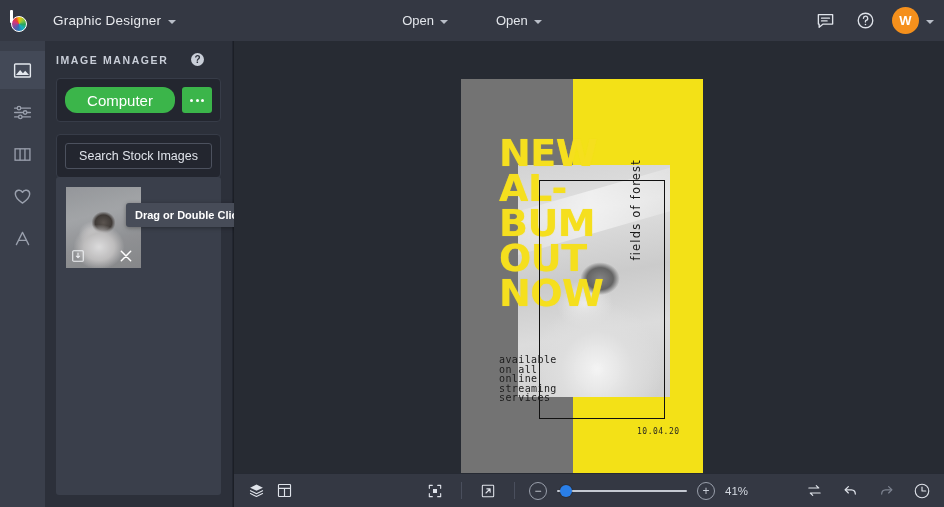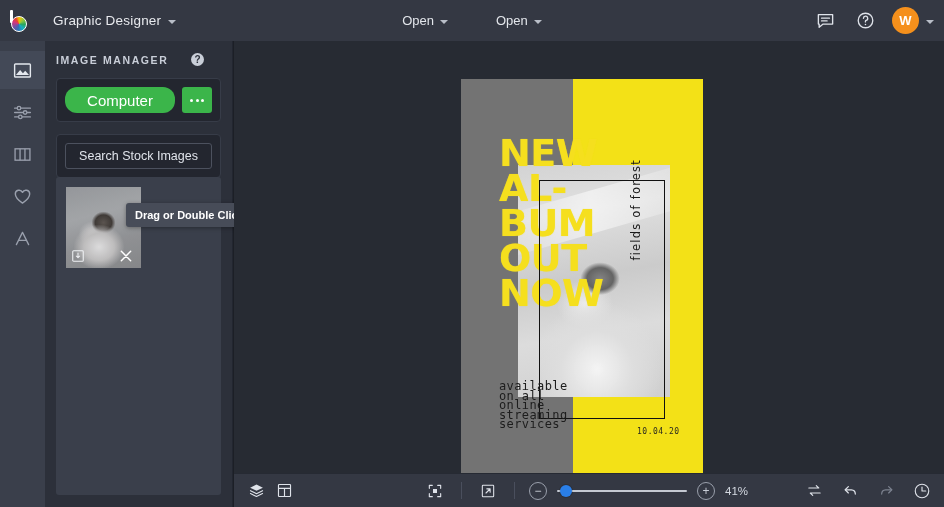--- a/index.html
+++ b/index.html
@@ -262,25 +262,25 @@
     writing-mode: vertical-rl;
     white-space: nowrap;
   }
   .ab-frame {
     position: absolute; left: 78px; top: 101px;
     width: 126px; height: 239px;
     border: 1.2px solid #111111;
     z-index: 4;
   }
   .ab-small {
-    position: absolute; left: 38px; top: 303px;
+    position: absolute; left: 38px; top: 276px;
     z-index: 5;
     color: #1d1d1d;
     font-family: "DejaVu Sans Mono", monospace;
-    font-size: 12px;
+    font-size: 10px;
     line-height: 9.5px;
     letter-spacing: .4px;
   }
   .ab-date {
     position: absolute; left: 176px; top: 348px;
     z-index: 5;
     color: #2a2a20;
     font-family: "DejaVu Sans Mono", monospace;
     font-size: 8px;
     letter-spacing: .5px;

